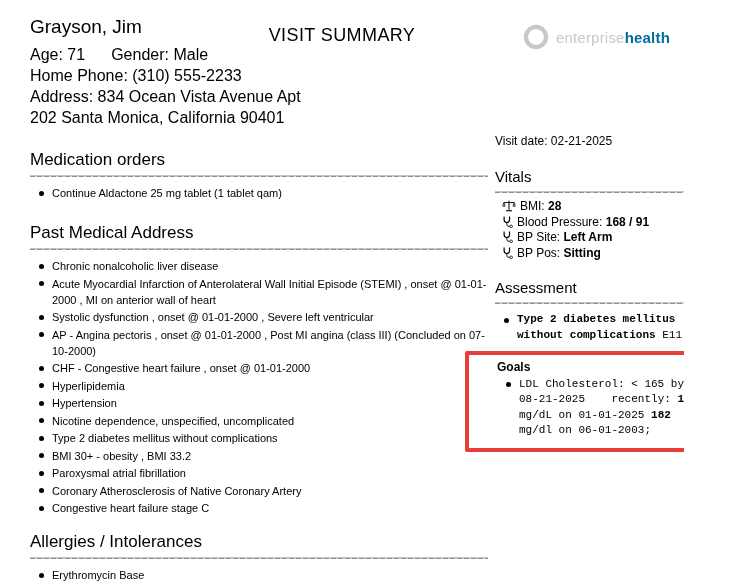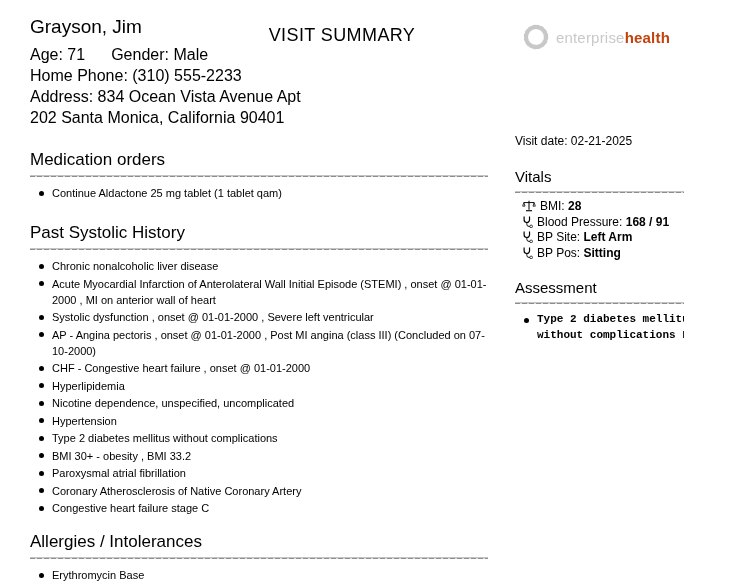--- a/index.html
+++ b/index.html
@@ -10,36 +10,36 @@
   }
   .page{position:relative;width:684px;height:584px;overflow:hidden;background:#fff;}
 
   
   .patient-name{position:absolute;left:30px;top:16px;font-size:19px;line-height:22px;}
   .doc-title{position:absolute;top:25px;left:0;width:100%;text-align:center;font-size:18px;letter-spacing:.4px;}
   .demographics{position:absolute;left:30px;top:44px;width:292px;font-size:16px;line-height:21px;}
   .demographics .gap{display:inline-block;width:26px;}
   .logo{position:absolute;top:22px;right:14px;display:flex;align-items:center;gap:5px;}
   .logo-text{font-size:15px;color:#c9c9c9;letter-spacing:.2px;}
-  .logo-text b{font-weight:700;color:#c2410c;}
+  .logo-text b{font-weight:700;color:#0369a1;}
 
   
   h2.section{font-size:17px;font-weight:400;margin:0;line-height:20px;}
   .col-right h2.section{font-size:15px;line-height:18px;}
   .rule{height:2px;margin-top:5px;
     background-image:linear-gradient(#c4c4c4,#c4c4c4),
       repeating-linear-gradient(90deg,#8e8e8e 0 5px,#d8d8d8 5px 7px);
     background-size:100% 1px,100% 1px;background-position:0 0,0 100%;background-repeat:no-repeat;}
   ul.bullets{list-style:none;margin:8px 0 0 0;padding:0;line-height:16px;font-size:11px;}
   ul.bullets li{position:relative;padding-left:22px;margin-bottom:1.5px;}
   ul.bullets li::before{content:"";position:absolute;left:9px;top:5.5px;width:5px;height:5px;border-radius:50%;background:#000;}
 
   
   .col-left{position:absolute;left:30px;top:150px;width:458px;}
-  .col-right{position:absolute;left:495px;top:134px;width:219px;font-size:12px;margin-left:20px;}
+  .col-right{position:absolute;left:495px;top:134px;width:219px;font-size:12px;}
   .col-left h2.mt1{margin-top:22px;}
   .col-left h2.mt2{margin-top:16px;}
 
   
   .visit-date{margin:0 0 20px 0;}
   .vitals{margin-top:6px;padding-left:7px;line-height:15.5px;}
   .vital-row svg{vertical-align:-2px;margin-right:4px;}
   .col-right .assess-head{margin-top:18px;}
   ul.bullets.tight{line-height:15.5px;font-family:Liberation Mono, monospace;}
   .goals-box{margin:8px 0 0 -30px;border:4px solid #e83e38;border-radius:2px;padding:5px 6px 8px 28px;}
@@ -68,31 +68,31 @@
   </div>
 
   <div class="col-left">
 
     <h2 class="section">Medication orders</h2>
     <div class="rule"></div>
     <ul class="bullets">
       <li>Continue Aldactone 25 mg tablet (1 tablet qam)</li>
     </ul>
 
-    <h2 class="section mt1">Past Systolic History</h2>
+    <h2 class="section mt1">Past Medical Address</h2>
     <div class="rule"></div>
     <ul class="bullets">
       <li>Chronic nonalcoholic liver disease</li>
       <li>Acute Myocardial Infarction of Anterolateral Wall Initial Episode (STEMI) , onset @ 01-01-2000 , MI on anterior wall of heart</li>
       <li>Systolic dysfunction , onset @ 01-01-2000 , Severe left ventricular</li>
       <li>AP - Angina pectoris , onset @ 01-01-2000 , Post MI angina (class III) (Concluded on 07-10-2000)</li>
       <li>CHF - Congestive heart failure , onset @ 01-01-2000</li>
       <li>Hyperlipidemia</li>
+      <li>Hypertension</li>
       <li>Nicotine dependence, unspecified, uncomplicated</li>
-      <li>Hypertension</li>
       <li>Type 2 diabetes mellitus without complications</li>
       <li>BMI 30+ - obesity , BMI 33.2</li>
       <li>Paroxysmal atrial fibrillation</li>
       <li>Coronary Atherosclerosis of Native Coronary Artery</li>
       <li>Congestive heart failure stage C</li>
     </ul>
 
     <h2 class="section mt2">Allergies / Intolerances</h2>
     <div class="rule"></div>
     <ul class="bullets">
@@ -139,15 +139,21 @@
         </svg><span>BP Pos: </span><b>Sitting</b>
       </div>
     </div>
 
     <h2 class="section assess-head">Assessment</h2>
     <div class="rule"></div>
     <ul class="bullets tight">
       <li><b>Type 2 diabetes mellitus without complications</b><span> E11.9</span></li>
     </ul>
 
+    <div class="goals-box">
+      <div class="goals-heading">Goals</div>
+      <ul class="bullets tight">
+        <li><span>LDL Cholesterol: &lt; 165 by 08-21-2025</span><span>&nbsp;&nbsp;&nbsp;&nbsp;recently: </span><b>162</b><span> mg/dL on 01-01-2025 </span><b>182</b><span> mg/dl on 06-01-2003;</span></li>
+      </ul>
+    </div>
 
   </div>
 </div>
 
 </body></html>

